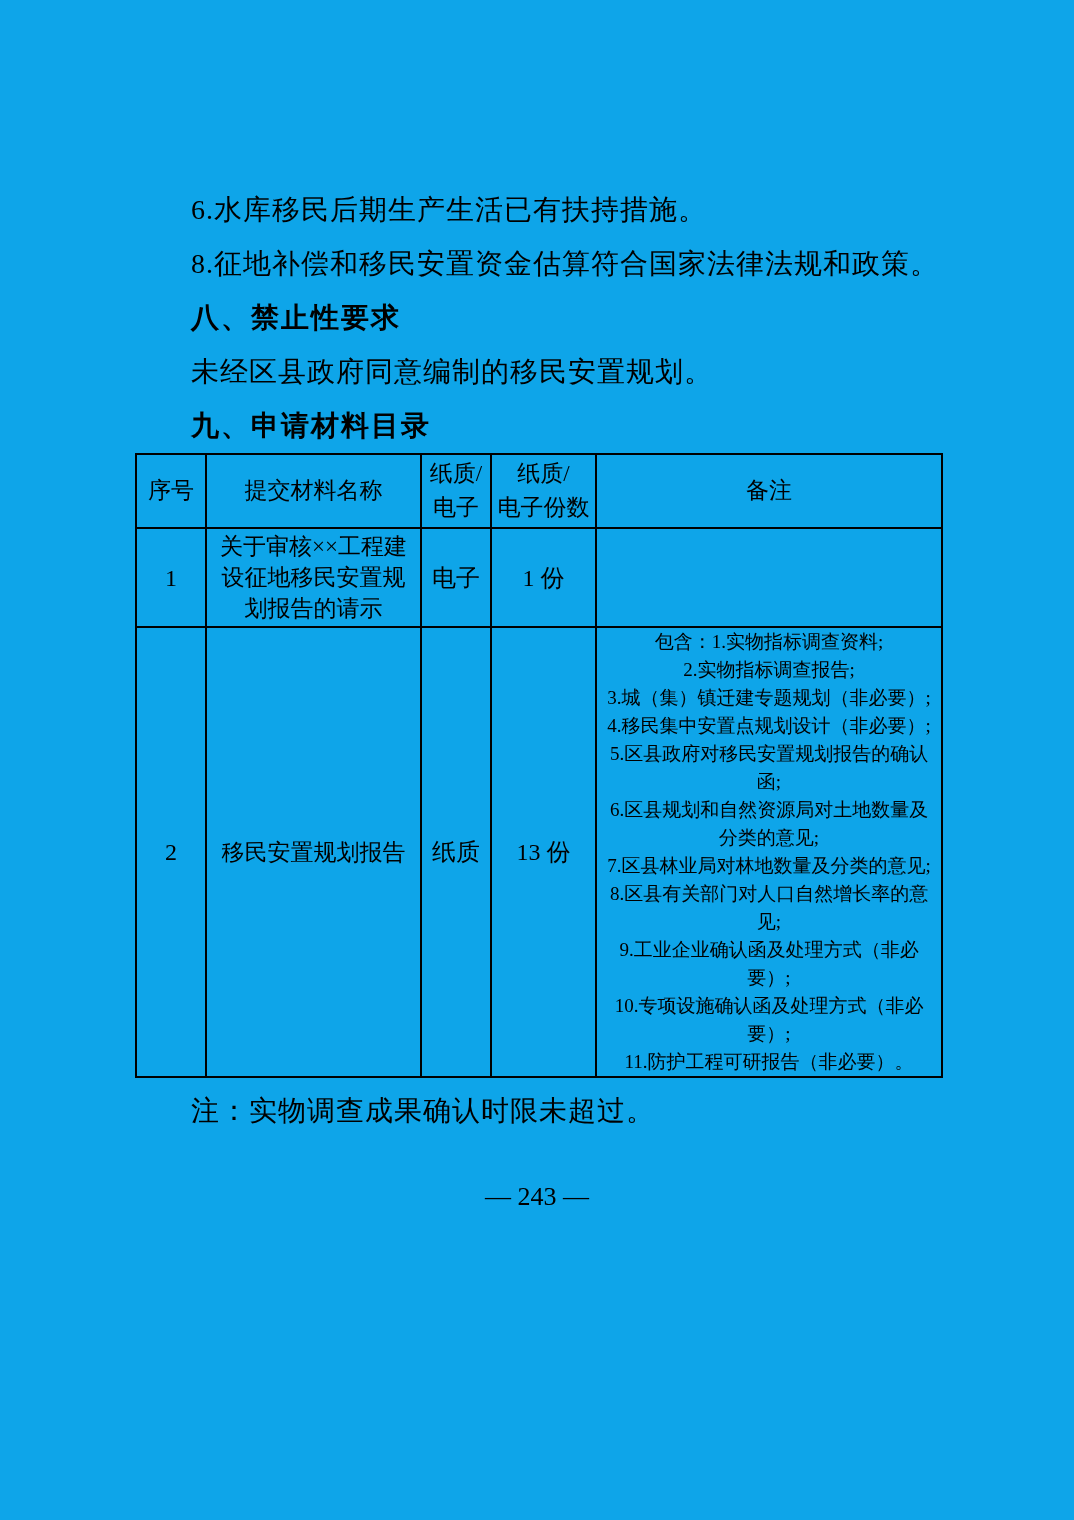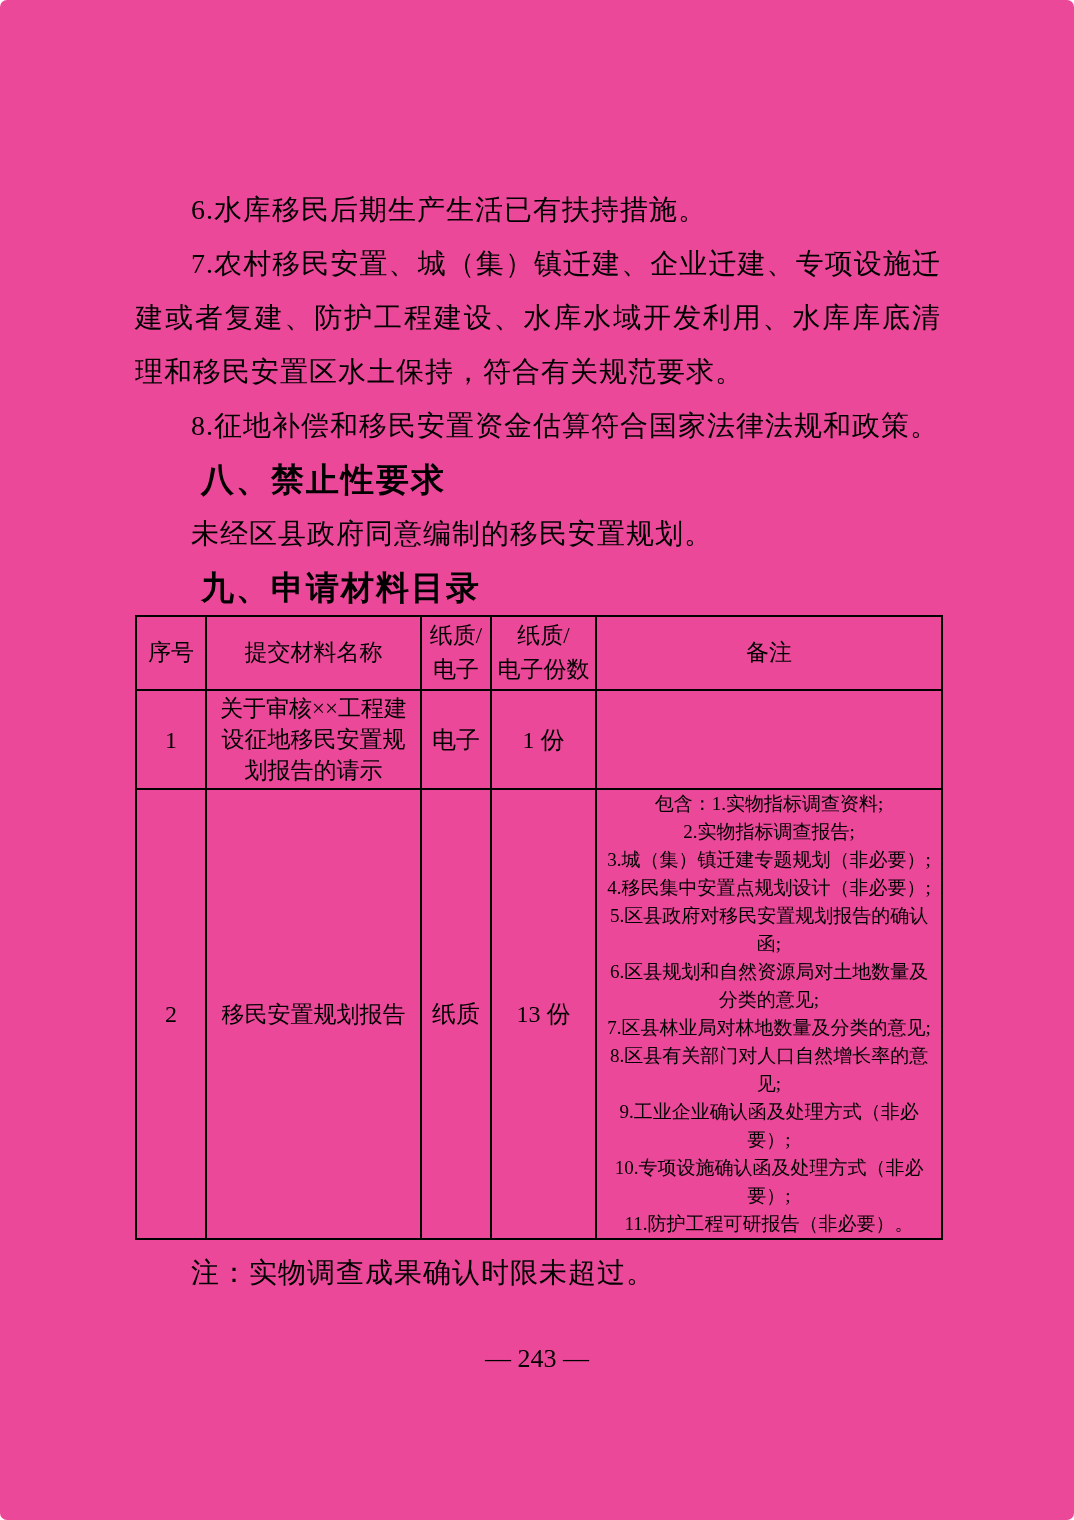--- a/index.html
+++ b/index.html
@@ -1,45 +1,44 @@
 <!DOCTYPE html>
 <html><head>
 <meta charset="utf-8">
 <style>
   * { box-sizing: border-box; }
   html, body { margin: 0; padding: 0; background: #ffffff; }
   .page {
     position: relative;
     width: 1074px;
     height: 1520px;
-    background: #ec4899;
+    background: #0ea5e9;
     color: #000000;
     font-family: "Liberation Serif", "DejaVu Serif", serif;
     overflow: hidden;
-    border-radius: 7px;
   }
   .content {
     position: absolute;
     left: 135px;
     top: 183px;
     width: 806px;
   }
   p.body {
     margin: 0;
     font-size: 28px;
     line-height: 54px;
     text-align: justify;
     letter-spacing: 1px;
   }
   .indent { text-indent: 2em; }
   h2.heading {
     margin: 0;
     font-family: "Liberation Sans", "DejaVu Sans", sans-serif;
     font-weight: bold;
-    font-size: 33px;
+    font-size: 28px;
     line-height: 54px;
     text-indent: 2em;
     letter-spacing: 2px;
   }
   table.materials-table {
     border-collapse: collapse;
     table-layout: fixed;
     width: 806px;
     margin: 0;
   }
@@ -88,21 +87,20 @@
     padding-right: 2px;
   }
 </style>
 </head>
 <body>
 
 <div class="page">
   <div class="content">
 
     <p class="body indent">6.水库移民后期生产生活已有扶持措施。</p>
-    <p class="body indent">7.农村移民安置、城（集）镇迁建、企业迁建、专项设施迁建或者复建、防护工程建设、水库水域开发利用、水库库底清理和移民安置区水土保持，符合有关规范要求。</p>
     <p class="body indent">8.征地补偿和移民安置资金估算符合国家法律法规和政策。</p>
 
     <h2 class="heading">八、禁止性要求</h2>
     <p class="body indent">未经区县政府同意编制的移民安置规划。</p>
 
     <h2 class="heading">九、申请材料目录</h2>
 
     <table class="materials-table">
       <colgroup>
         <col style="width:70px">

